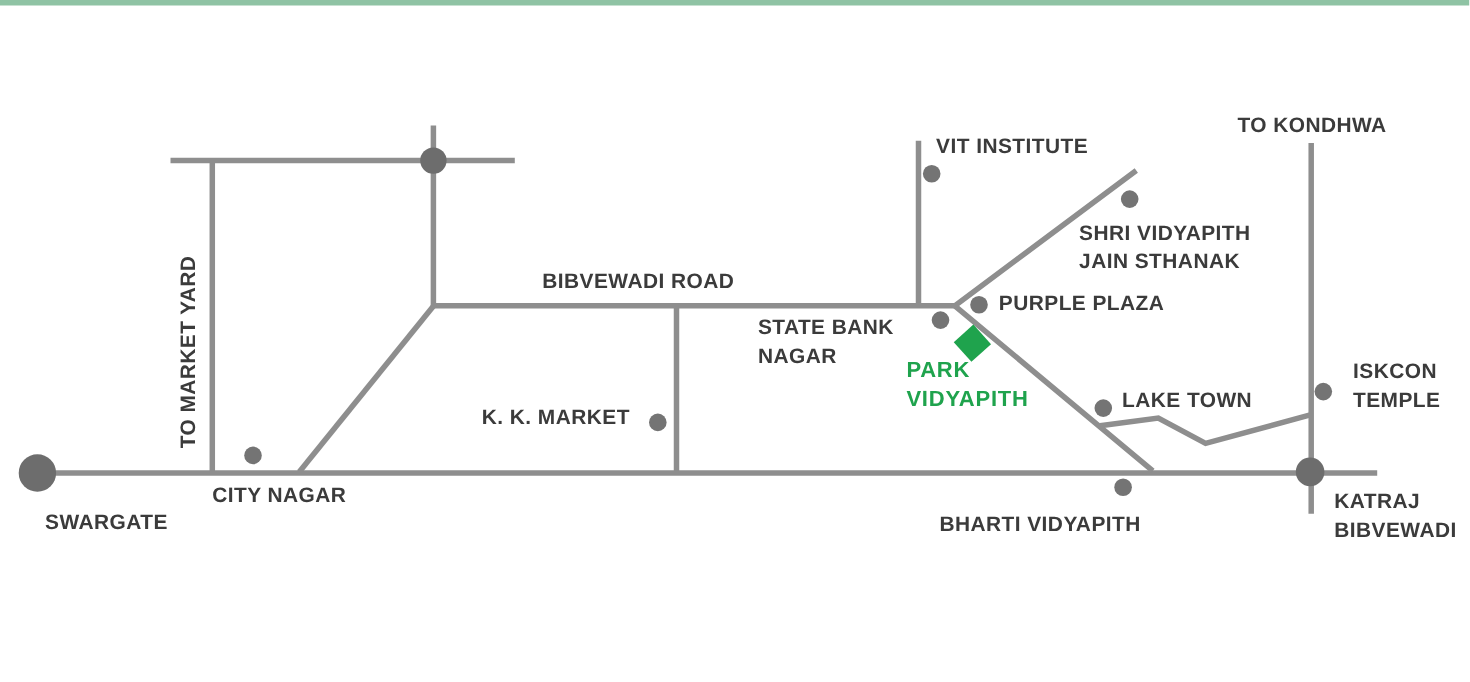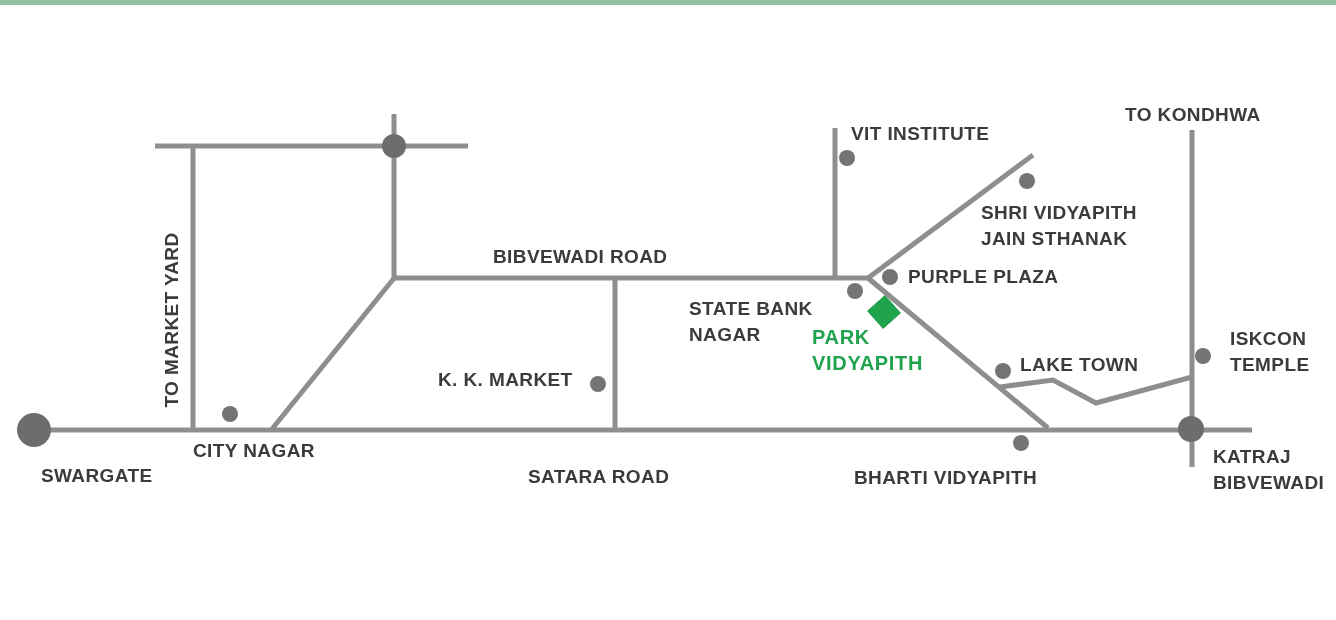--- a/index.html
+++ b/index.html
@@ -21,21 +21,21 @@
   .diamond{fill:var(--accent-green,#1fa34d);}
   .lbl{
     position:absolute;
     font-weight:bold;font-size:19px;line-height:26px;
     letter-spacing:.4px;color:var(--label,#3b3b3b);
     white-space:nowrap;
   }
   .lbl .line{display:block;}
   .green-lbl{
     color:var(--accent-green,#1fa34d);
-    font-size:20px;letter-spacing:.7px;line-height:26px;
+    font-size:20px;letter-spacing:.7px;line-height:26px;margin-left:12px;
   }
   .rot{
     left:72px;top:307px;width:200px;text-align:center;
     transform:rotate(-90deg);transform-origin:center;
   }
 </style>
 </head>
 <body>
 
 <div class="stage">
@@ -81,21 +81,21 @@
 
   <div class="lbl" style="left:1125px;top:102px">TO KONDHWA</div>
 
   <div class="lbl" style="left:981px;top:200px">
     <span class="line">SHRI  VIDYAPITH</span>
     <span class="line">JAIN STHANAK</span>
   </div>
 
   <div class="lbl" style="left:908px;top:264px">PURPLE PLAZA</div>
 
-  <div class="lbl" style="left:689px;top:296px">
+  <div class="lbl" style="left:689px;top:286px">
     <span class="line">STATE BANK</span>
     <span class="line">NAGAR</span>
   </div>
 
   <div class="lbl green-lbl" style="left:812px;top:324px">
     <span class="line">PARK</span>
     <span class="line">VIDYAPITH</span>
   </div>
 
   <div class="lbl" style="left:438px;top:367px">K. K. MARKET</div>
@@ -104,21 +104,20 @@
 
   <div class="lbl" style="left:1230px;top:326px">
     <span class="line">ISKCON</span>
     <span class="line">TEMPLE</span>
   </div>
 
   <div class="lbl" style="left:193px;top:438px">CITY NAGAR</div>
 
   <div class="lbl" style="left:41px;top:463px">SWARGATE</div>
 
-  <div class="lbl" style="left:528px;top:464px">SATARA ROAD</div>
 
   <div class="lbl" style="left:854px;top:465px">BHARTI VIDYAPITH</div>
 
   <div class="lbl" style="left:1213px;top:444px">
     <span class="line">KATRAJ</span>
     <span class="line">BIBVEWADI</span>
   </div>
 
 </div>
 

